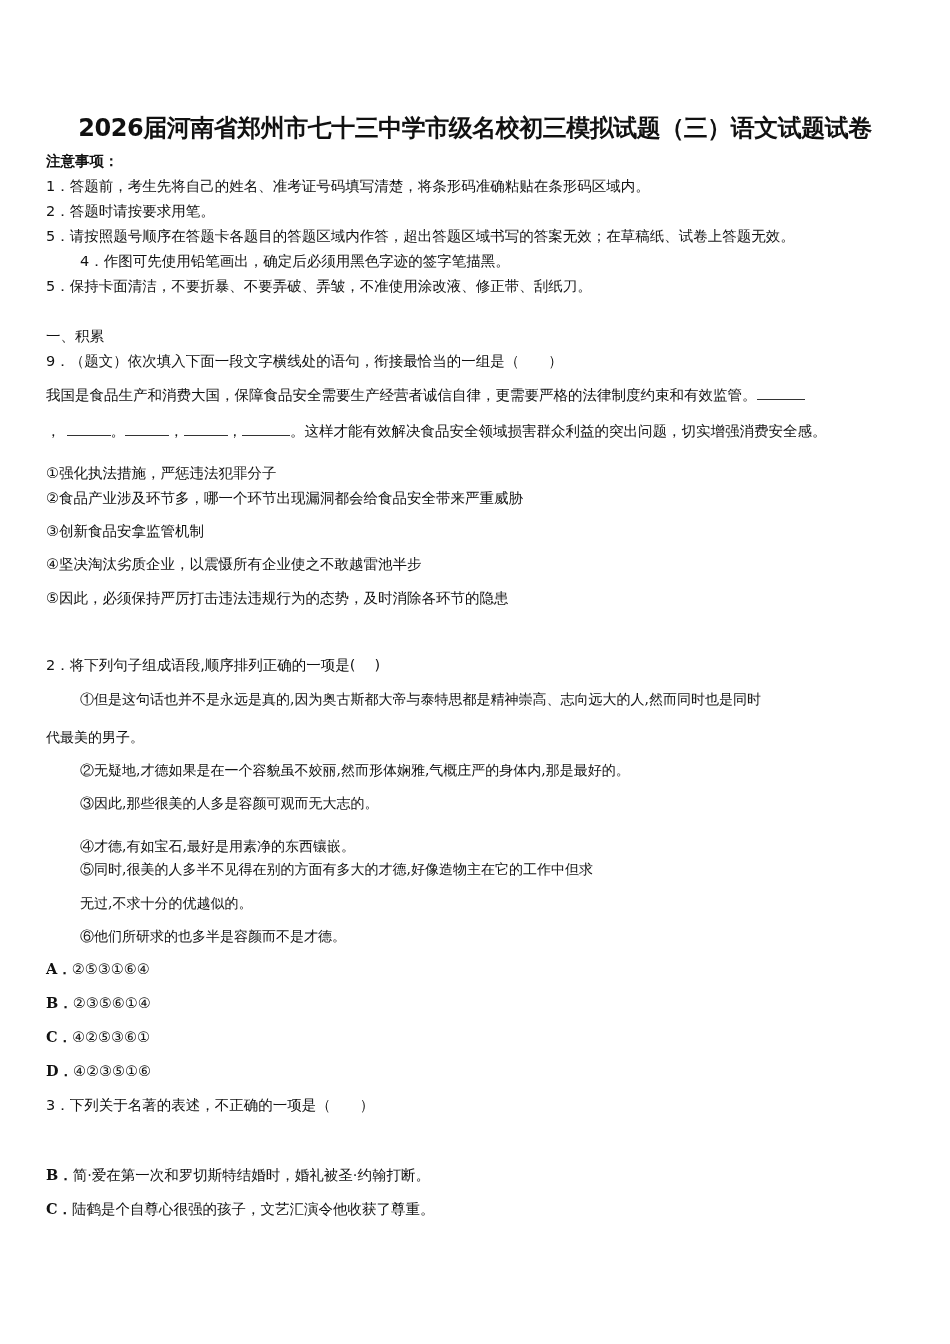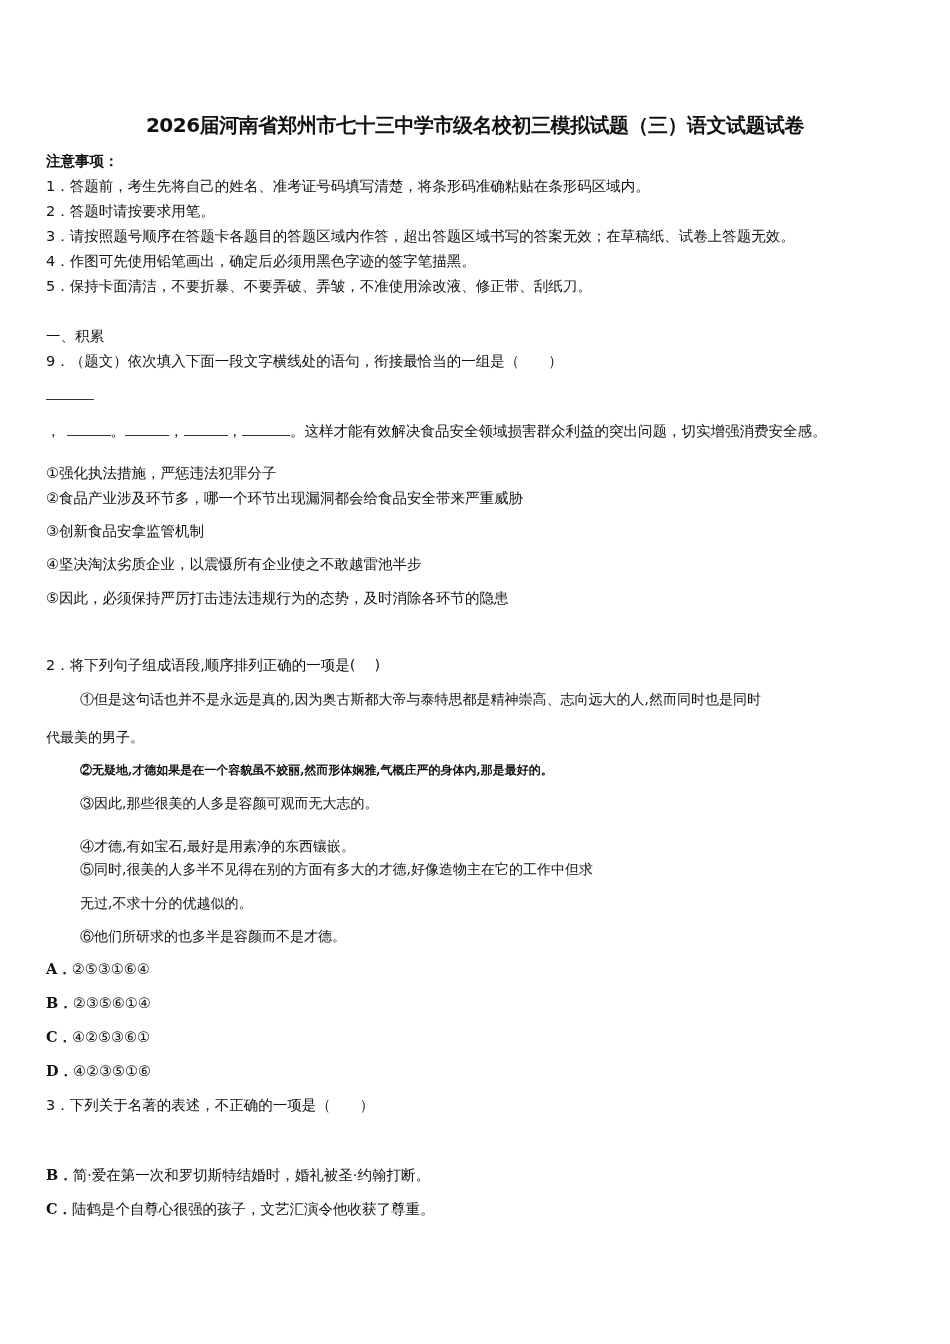--- a/index.html
+++ b/index.html
@@ -1,20 +1,20 @@
 <!DOCTYPE html>
 <html><head>
 <meta charset="utf-8">
 <style>
   html, body { margin: 0; padding: 0; background: #ffffff; }
   body { width: 950px; height: 1344px; position: relative; overflow: hidden; color: #111; }
   .page { position: absolute; left: 0; top: 0; width: 950px; height: 1344px; }
   .title {
     position: absolute; left: 0; top: 112px; width: 950px; text-align: center;
-    font-family: "DejaVu Sans", sans-serif; font-weight: bold; font-size: 20px; letter-spacing: -0.5px;
+    font-family: "DejaVu Sans", sans-serif; font-weight: bold; font-size: 24px; letter-spacing: -0.5px;
   }
   .line {
     position: absolute; left: 46px; white-space: nowrap;
     font-family: "DejaVu Sans", sans-serif; font-size: 14.5px; line-height: 20px;
   }
   .serif { font-family: "DejaVu Serif", serif; }
   .bold-letter { font-family: "DejaVu Serif", serif; font-weight: bold; }
   .blank { display: inline-block; border-bottom: 1px solid #333; height: 14px; vertical-align: baseline; }
   .indent1 { left: 80px; }
   .opt-gap { display: inline-block; width: 14px; }
@@ -22,43 +22,43 @@
 </head>
 <body>
 
 <div class="page">
 
   <div class="title">2026届河南省郑州市七十三中学市级名校初三模拟试题（三）语文试题试卷</div>
 
   <div class="line" style="top:151px;font-weight:bold;">注意事项：</div>
   <div class="line" style="top:176px;">1．答题前，考生先将自己的姓名、准考证号码填写清楚，将条形码准确粘贴在条形码区域内。</div>
   <div class="line" style="top:201px;">2．答题时请按要求用笔。</div>
-  <div class="line" style="top:226px;">3．请按照题号顺序在答题卡各题目的答题区域内作答，超出答题区域书写的答案无效；在草稿纸、试卷上答题无效。</div>
-  <div class="line" style="top:251px;">4．作图可先使用铅笔画出，确定后必须用黑色字迹的签字笔描黑。</div>
+  <div class="line" style="top:226px;">5．请按照题号顺序在答题卡各题目的答题区域内作答，超出答题区域书写的答案无效；在草稿纸、试卷上答题无效。</div>
+  <div class="line" style="top:251px;margin-left:34px;">4．作图可先使用铅笔画出，确定后必须用黑色字迹的签字笔描黑。</div>
   <div class="line" style="top:276px;">5．保持卡面清洁，不要折暴、不要弄破、弄皱，不准使用涂改液、修正带、刮纸刀。</div>
 
   <div class="line" style="top:326px;">一、积累</div>
 
   <div class="line" style="top:351px;">9．（题文）依次填入下面一段文字横线处的语句，衔接最恰当的一组是（　　）</div>
   <div class="line" style="top:385px;">
-    <span class="blank" style="width:48px;"></span>
+    <span>我国是食品生产和消费大国，保障食品安全需要生产经营者诚信自律，更需要严格的法律制度约束和有效监管。</span><span class="blank" style="width:48px;"></span>
   </div>
   <div class="line" style="top:421px;">
     <span>，</span><span class="blank" style="width:44px; margin-left:6px;"></span><span>。</span><span class="blank" style="width:44px;"></span><span>，</span><span class="blank" style="width:44px;"></span><span>，</span><span class="blank" style="width:48px;"></span><span>。这样才能有效解决食品安全领域损害群众利益的突出问题，切实增强消费安全感。</span>
   </div>
   <div class="line" style="top:455px;margin-top:8px;">①强化执法措施，严惩违法犯罪分子</div>
   <div class="line" style="top:488px;">②食品产业涉及环节多，哪一个环节出现漏洞都会给食品安全带来严重威胁</div>
   <div class="line" style="top:521px;">③创新食品安拿监管机制</div>
   <div class="line" style="top:588px;">⑤因此，必须保持严厉打击违法违规行为的态势，及时消除各环节的隐患</div>
   <div class="line" style="top:554px;">④坚决淘汰劣质企业，以震慑所有企业使之不敢越雷池半步</div>
 
   <div class="line" style="top:655px;">2．将下列句子组成语段,顺序排列正确的一项是(　 )</div>
   <div class="line serif indent1" style="top:689px; font-size:14px;">①但是这句话也并不是永远是真的,因为奥古斯都大帝与泰特思都是精神崇高、志向远大的人,然而同时也是同时</div>
   <div class="line serif" style="top:727px; font-size:14px;">代最美的男子。</div>
-  <div class="line serif indent1" style="top:760px; font-size:12px;font-weight:bold;">②无疑地,才德如果是在一个容貌虽不姣丽,然而形体娴雅,气概庄严的身体内,那是最好的。</div>
+  <div class="line serif indent1" style="top:760px; font-size:14px;">②无疑地,才德如果是在一个容貌虽不姣丽,然而形体娴雅,气概庄严的身体内,那是最好的。</div>
   <div class="line serif indent1" style="top:793px; font-size:14px;">③因此,那些很美的人多是容颜可观而无大志的。</div>
   <div class="line serif indent1" style="top:836px; font-size:14px;">④才德,有如宝石,最好是用素净的东西镶嵌。</div>
   <div class="line serif indent1" style="top:859px; font-size:14px;">⑤同时,很美的人多半不见得在别的方面有多大的才德,好像造物主在它的工作中但求</div>
   <div class="line serif indent1" style="top:893px; font-size:14px;">无过,不求十分的优越似的。</div>
   <div class="line serif indent1" style="top:926px; font-size:14px;">⑥他们所研求的也多半是容颜而不是才德。</div>
 
   <div class="line" style="top:959px;">
     <span class="bold-letter">A．</span><span>②⑤③①⑥④</span>
   </div>
   <div class="line" style="top:993px;">

